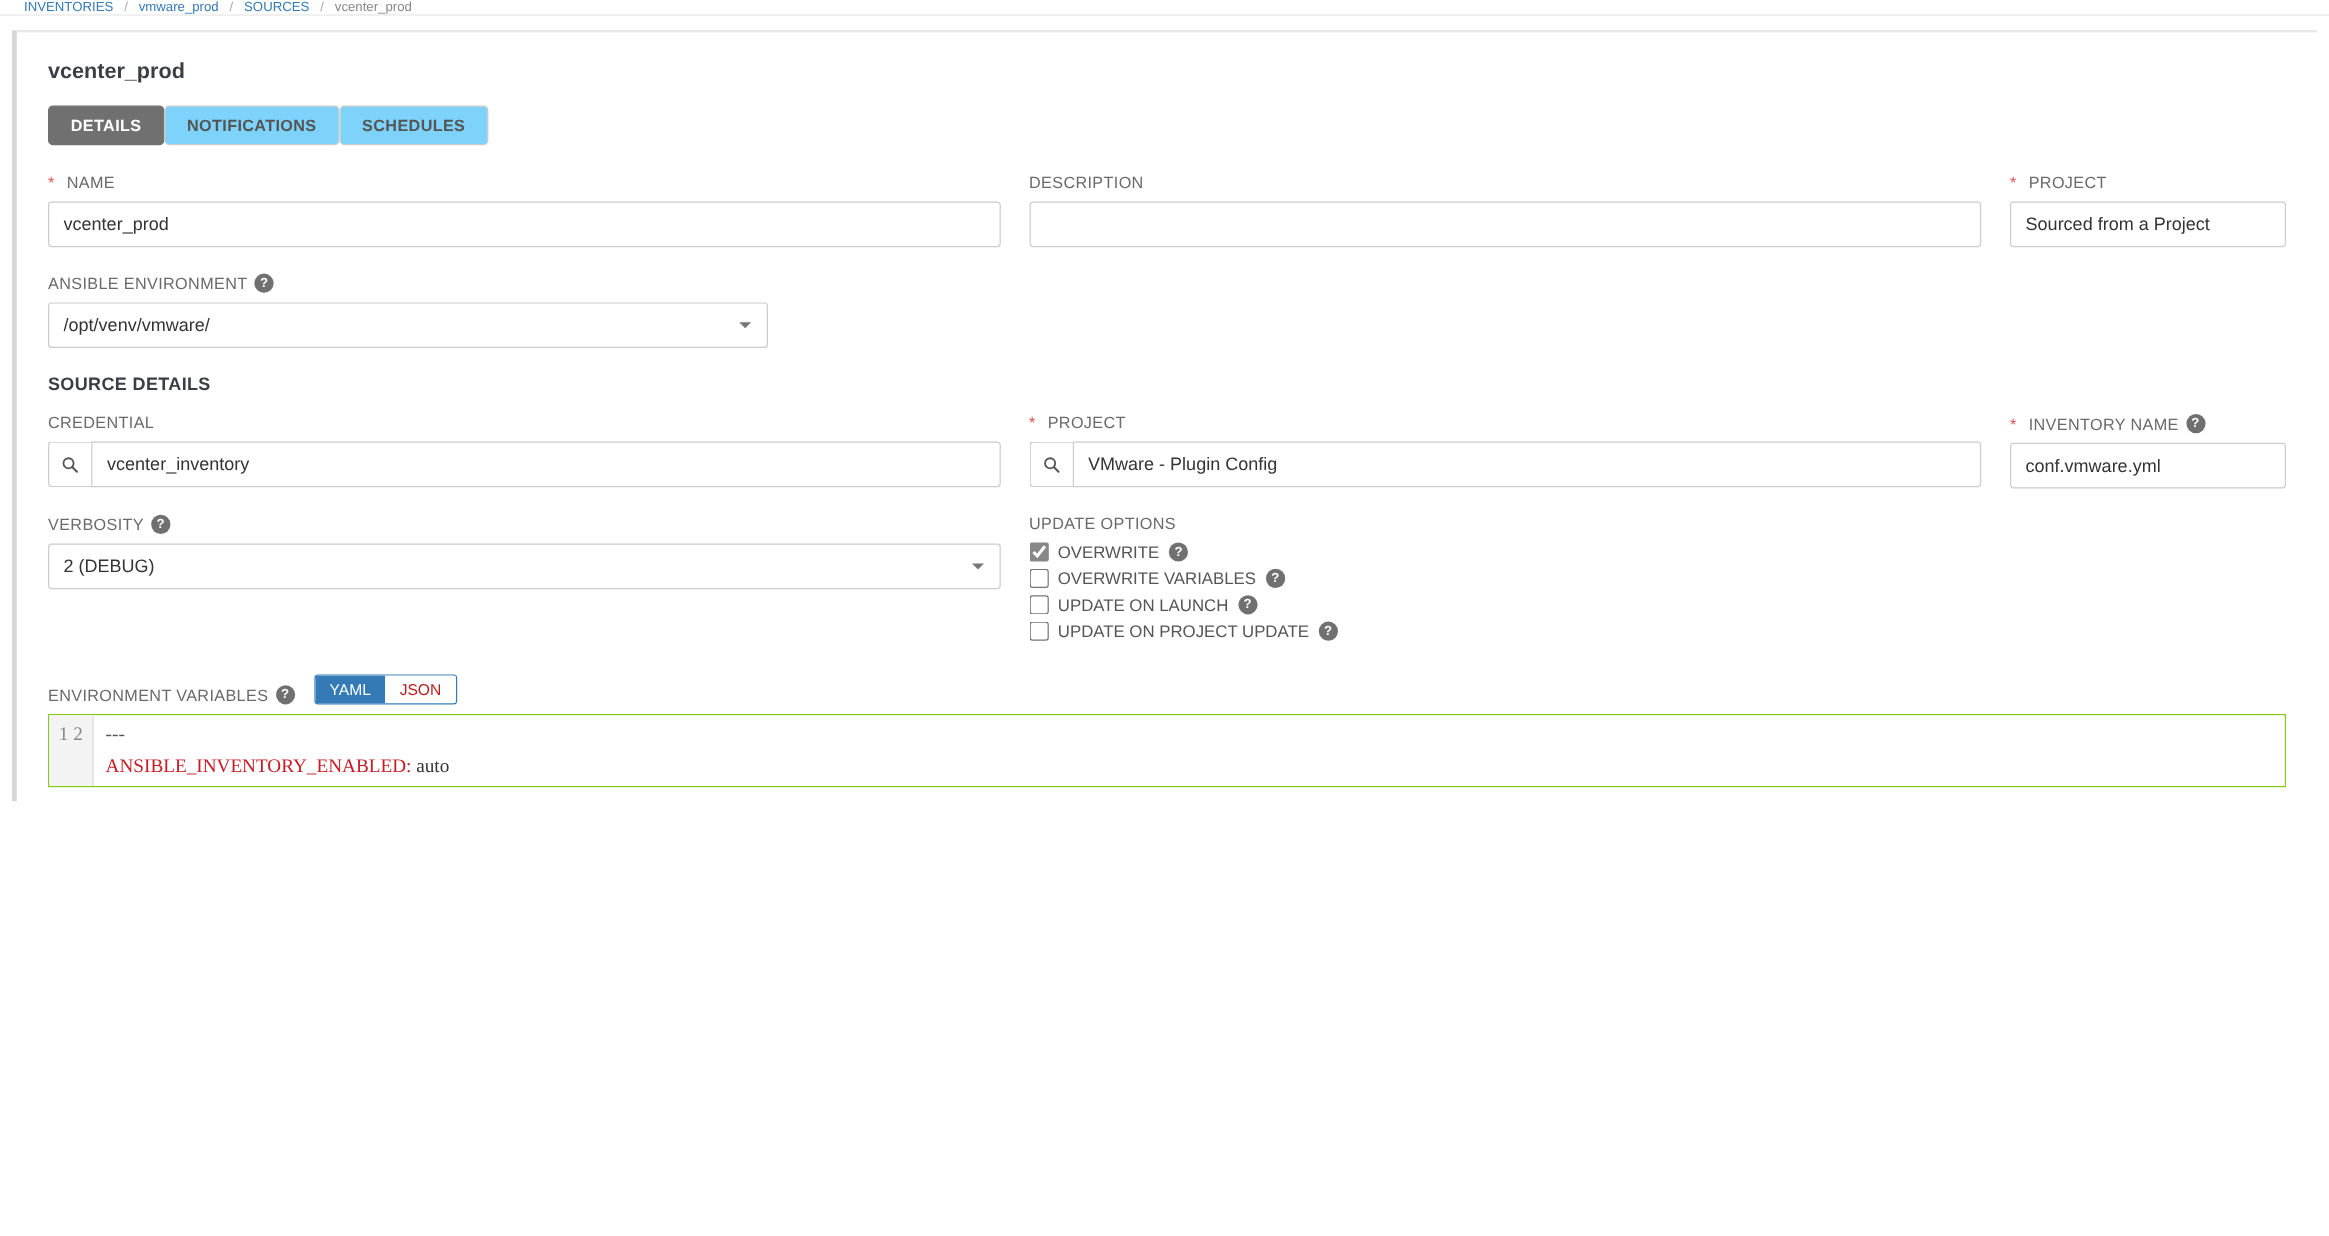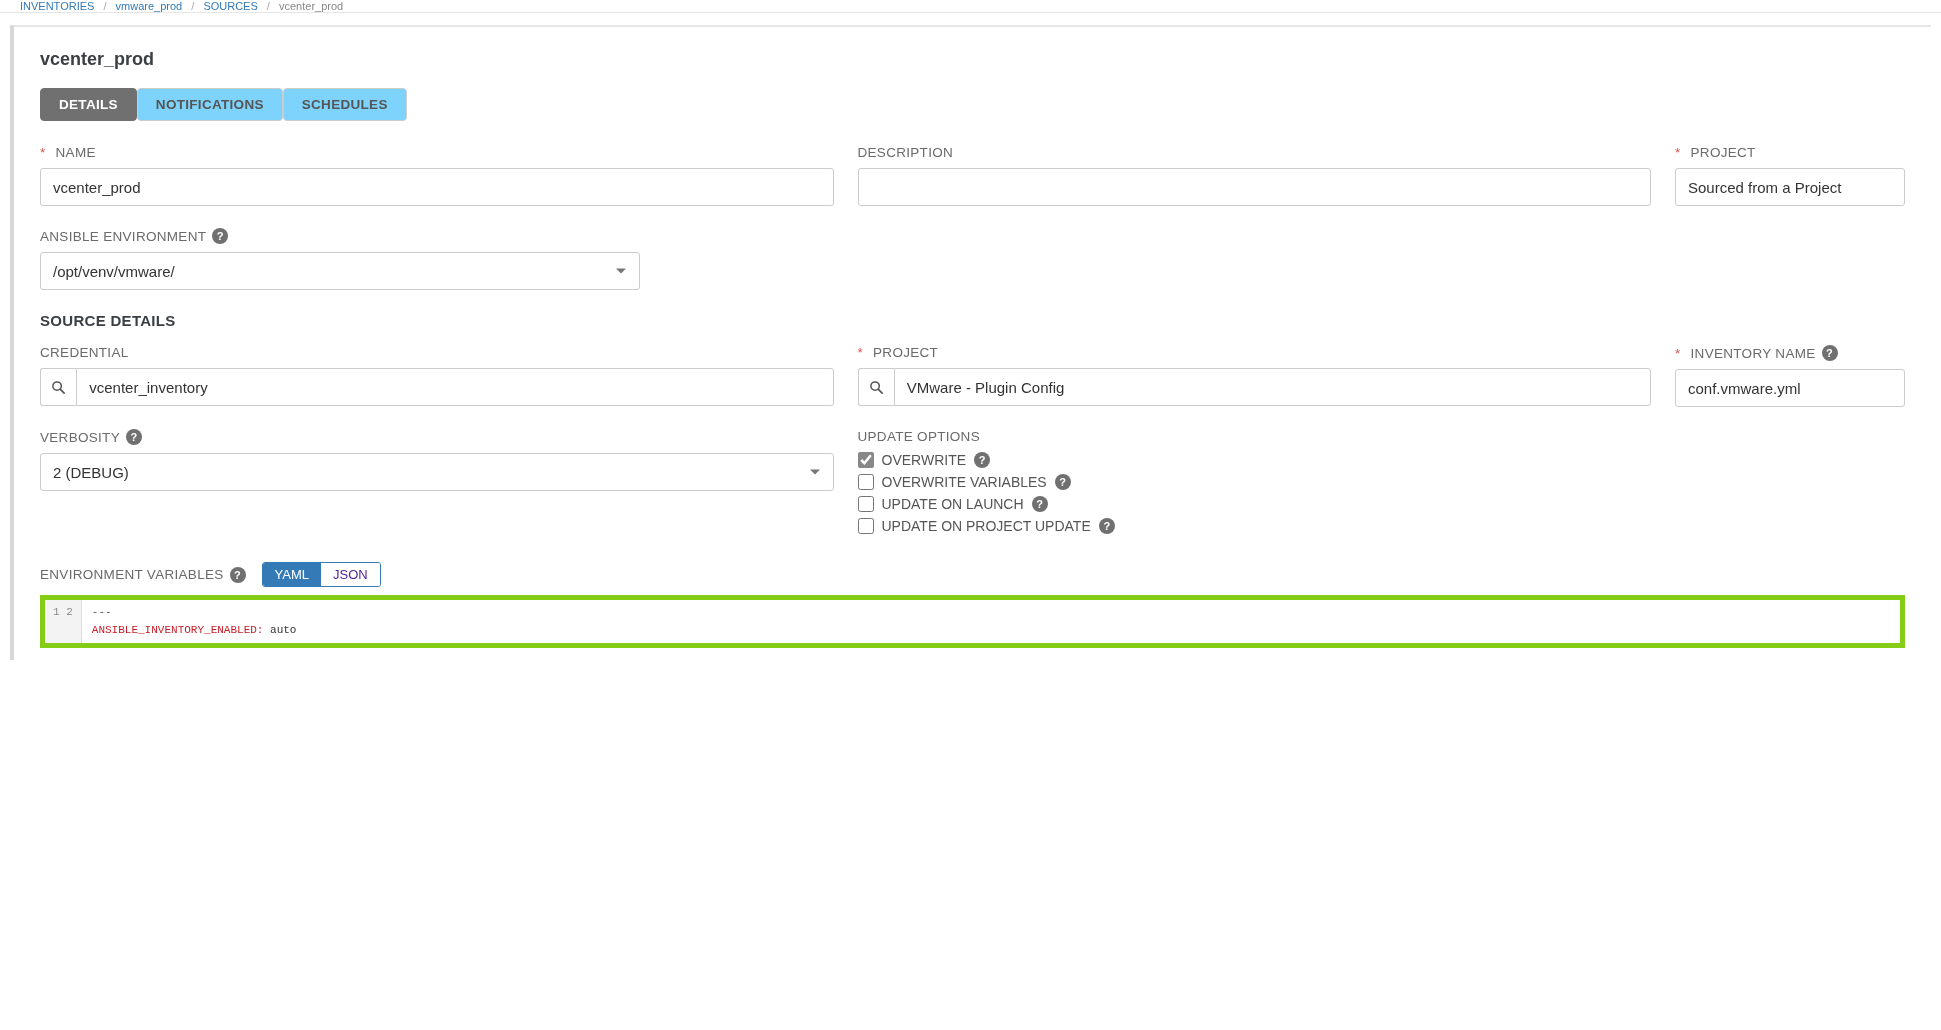--- a/index.html
+++ b/index.html
@@ -121,39 +121,39 @@
     color: #393f44;
     letter-spacing: 0.3px;
     margin: 6px 0 16px 0;
   }
   .check-row { display:flex; align-items:center; gap:8px; margin-bottom:6px; font-size:14px; color:#555; }
   .check-row input[type="checkbox"] {
     width: 16px; height: 16px;
     accent-color: #888;
     cursor: pointer;
   }
-  .env-row { display:flex; align-items:center; gap:16px; margin-bottom:8px; }
+  .env-row { display:flex; align-items:flex-end; gap:16px; margin-bottom:8px; }
   .toggle {
     display:inline-flex;
     border:1px solid #337ab7;
     border-radius:3px;
     overflow:hidden;
     font-size:13px;
   }
   .toggle .opt {
     padding:4px 12px;
     cursor:pointer;
     background:#fff;
-    color:#4c1d95;
+    color:#b91c1c;
   }
   .toggle .opt.active { background:#337ab7; color:#fff; }
   .code-editor {
-    border:5px solid #84cc16;
-    font-family: Liberation Mono, monospace;
-    font-size:11px;
+    border:1px solid #84cc16;
+    font-family: Liberation Serif, serif;
+    font-size:16px;
     display:flex;
   }
   .gutter {
     background:#f3f3f3;
     color:#888;
     text-align:right;
     padding:4px 8px;
     border-right:1px solid #ddd;
     user-select:none;
     line-height:1.6;

